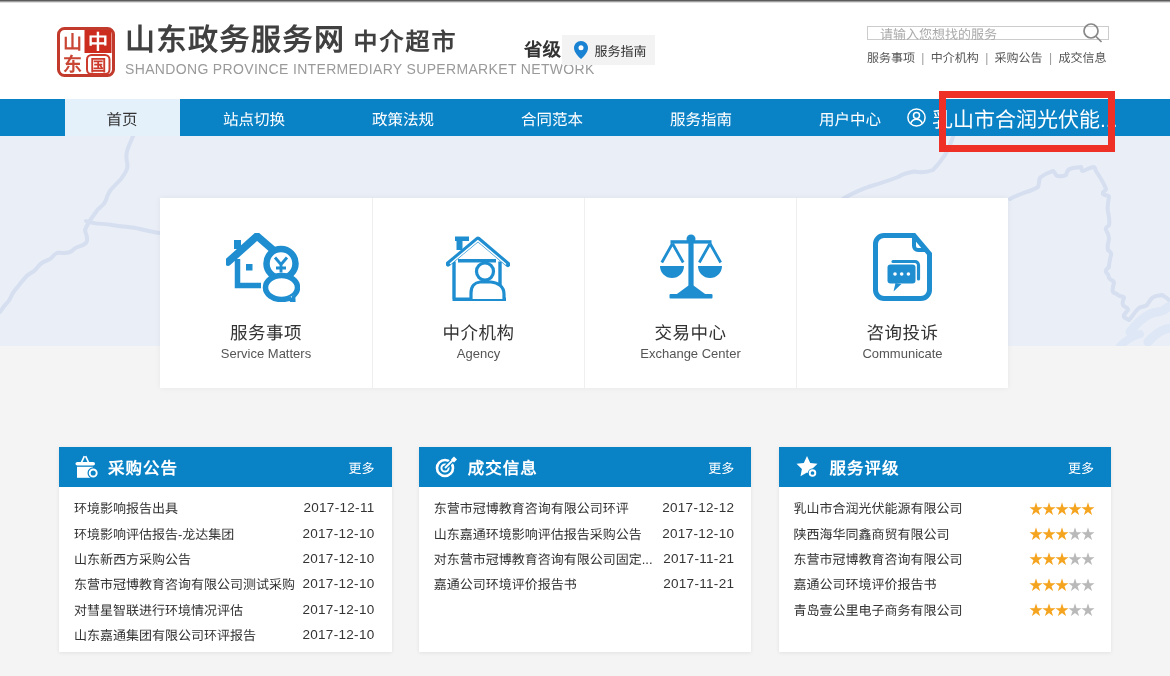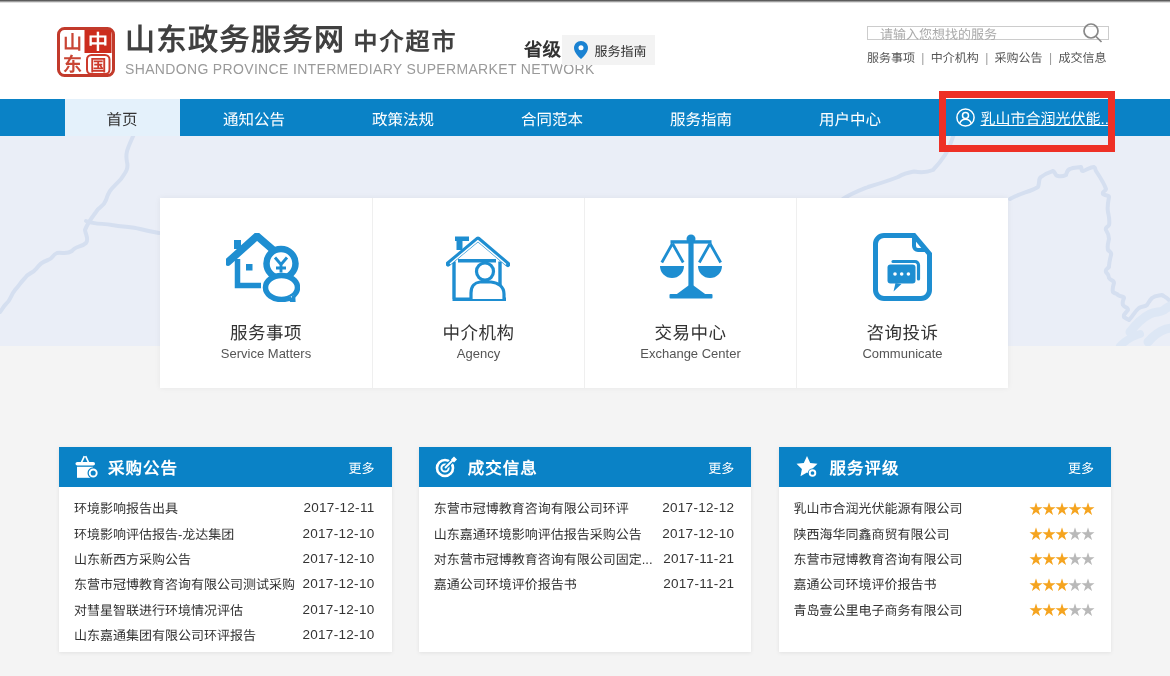--- a/index.html
+++ b/index.html
@@ -25,21 +25,21 @@
 .slinks{margin-top:8px;font-size:12px;color:#555;white-space:nowrap;}
 .slinks b{color:#999;font-weight:normal;margin:0 3px;}
 
 .nav{height:37px;background:#0a82c6;padding-left:11px;}
 .nav ul{width:1052px;margin:0 auto;display:flex;list-style:none;height:37px;}
 .nav li{height:37px;display:flex;align-items:center;justify-content:center;
  color:#fff;font-size:15.5px;flex-shrink:0;white-space:nowrap;}
 .nav li.w1{width:115px;}
 .nav li.w2{width:149px;}
 .nav li.act{background:#e4f1fb;color:#333;}
-.nav li.user{width:193px;justify-content:flex-start;padding-left:31px;font-size:15px;text-decoration:underline;}
+.nav li.user{width:193px;justify-content:flex-end;padding-left:31px;font-size:21px;}
 .nav li.user svg{margin-right:6px;flex-shrink:0;}
 
 .hero{height:210px;background:#eaeef7;position:relative;z-index:2;}
 .hero svg.map{position:absolute;left:0;top:0;}
 .cards{position:absolute;left:160px;top:62px;width:848px;height:190px;background:#fff;
  display:flex;box-shadow:0 0 6px rgba(0,0,0,0.06);}
 .card{width:212px;text-align:center;position:relative;}
 .card + .card{border-left:1px solid #efefef;}
 .card .icon{margin-top:35px;height:67px;display:flex;align-items:flex-start;justify-content:center;}
 .card .t1{font-size:17.5px;color:#333;margin-top:23px;letter-spacing:0.5px;line-height:20px;}
@@ -101,21 +101,21 @@
       </svg>
     </div>
     <div class="slinks">服务事项 <b>|</b> 中介机构 <b>|</b> 采购公告 <b>|</b> 成交信息</div>
   </div>
  </div>
 </div>
 
 <div class="nav">
  <ul>
   <li class="w1 act">首页</li>
-  <li class="w2">通知公告</li>
+  <li class="w2">站点切换</li>
   <li class="w2">政策法规</li>
   <li class="w2">合同范本</li>
   <li class="w2">服务指南</li>
   <li class="w2">用户中心</li>
   <li class="user">
     <svg width="19" height="19" viewBox="0 0 19 19">
       <circle cx="9.5" cy="9.5" r="8.6" fill="none" stroke="#fff" stroke-width="1.5"></circle>
       <circle cx="9.5" cy="7.6" r="3" fill="none" stroke="#fff" stroke-width="1.5"></circle>
       <path d="M3.6 15.7c1-3 3.2-4.4 5.9-4.4s4.9 1.4 5.9 4.4" fill="none" stroke="#fff" stroke-width="1.5"></path>
     </svg>

